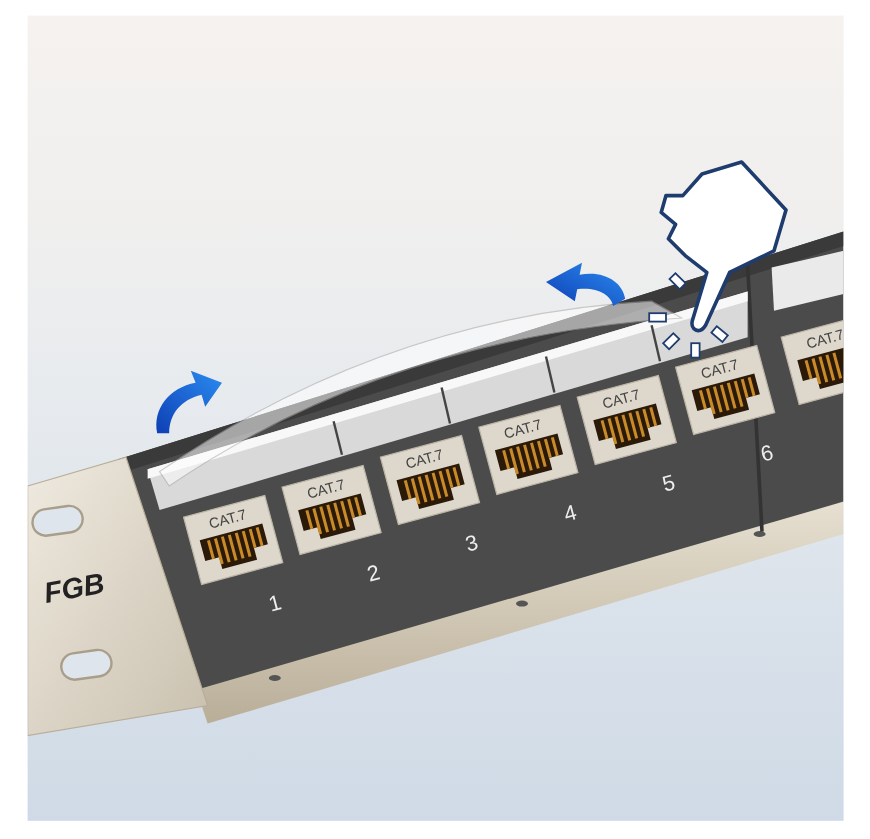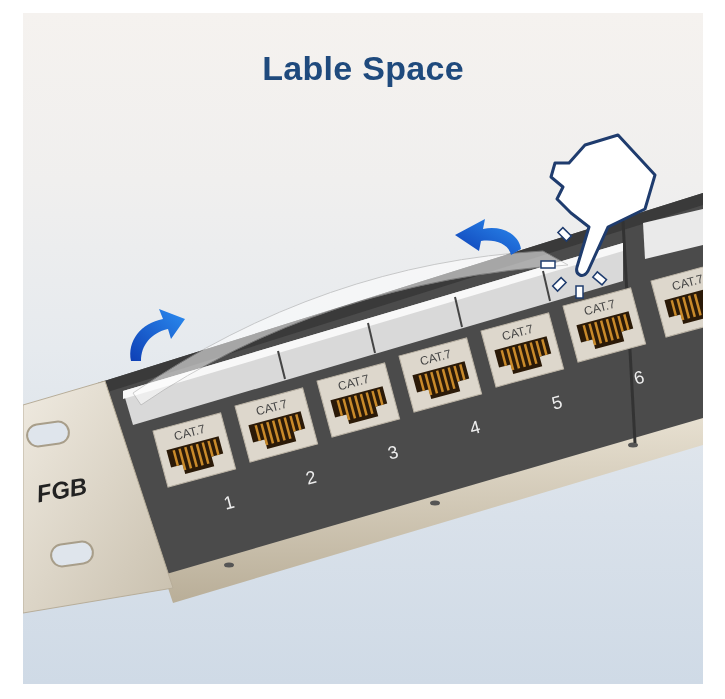--- a/index.html
+++ b/index.html
@@ -13,21 +13,20 @@
     position: absolute; left: 0; right: 0; top: 36px; text-align: center;
     font-family: "Liberation Sans", sans-serif; font-weight: bold; font-size: 34px;
     color: #1f4a7d; letter-spacing: 0.3px;
   }
   svg.scene { position: absolute; left: 0; top: 0; }
 </style>
 </head>
 <body>
 
 <div class="panel">
-  <div class="title">Lable Space</div>
 
   <svg class="scene" width="680" height="671" viewBox="0 0 680 671">
     <defs>
       <linearGradient id="arrowGrad" x1="0" y1="1" x2="1" y2="0">
         <stop offset="0" stop-color="#0e3fb5"></stop>
         <stop offset="1" stop-color="#2b8cf0"></stop>
       </linearGradient>
       <linearGradient id="bracketGrad" x1="0" y1="0" x2="1" y2="1">
         <stop offset="0" stop-color="#efeae0"></stop>
         <stop offset="1" stop-color="#c9c0ae"></stop>

